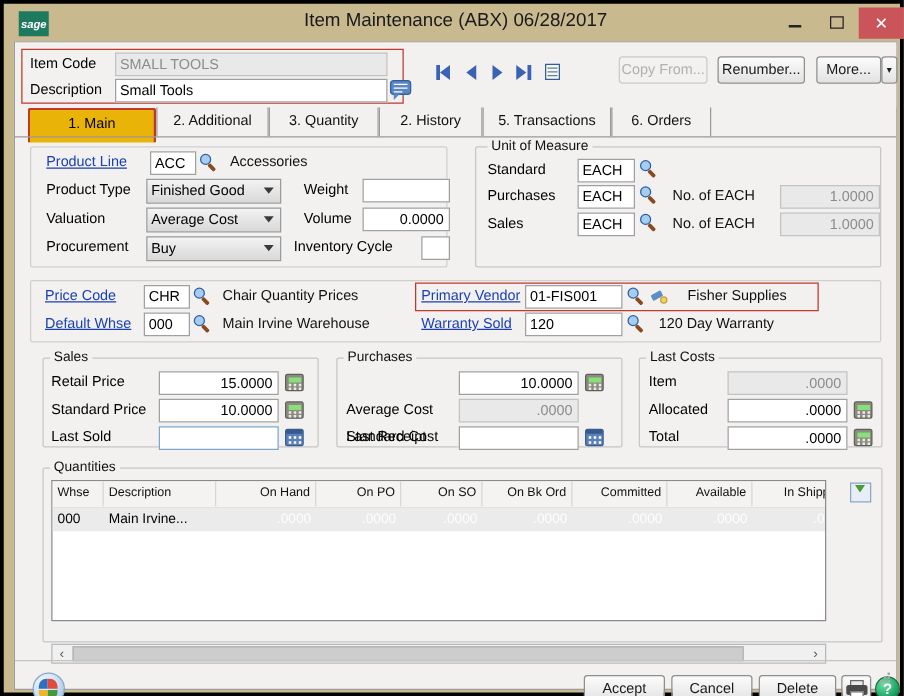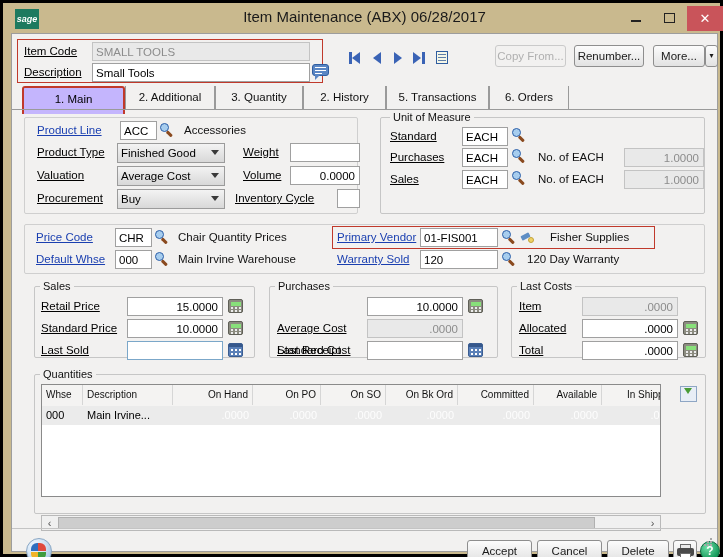--- a/index.html
+++ b/index.html
@@ -46,21 +46,21 @@
   .client{
     position:absolute;left:8px;top:30px;width:707px;height:519px;
     background:#f2f1f0;border:1px solid #9d9d9d;box-sizing:border-box;
   }
   
   .hdr{position:absolute;left:0;top:0;width:705px;height:52px;background:#f2f1f0;}
   .hdr-box{
     position:absolute;left:5px;top:5px;width:306px;height:44px;
     border:1px solid #c0392b;box-sizing:border-box;background:#f2f1f0;
   }
-  .fld-lbl{position:absolute;font-size:11.5px;color:#000;text-decoration:underline;}
+  .fld-lbl{position:absolute;font-size:11.5px;color:#000;}
   .inp{
     position:absolute;background:#fff;border:1px solid #a0a0a0;
     box-sizing:border-box;font-size:11.5px;color:#000;
     padding:0 3px;line-height:17px;font-family:"Liberation Sans", sans-serif;
   }
   .inp.ro{background:#e9e9e9;color:#8c8c8c;border:1px solid #c3c3c3;}
   .inp.num{text-align:right;padding-right:4px;}
   .inp.focus{border:1px solid #7ba7c9;}
 
   
@@ -101,21 +101,21 @@
 
   
   .tabstrip{position:absolute;left:0;top:52px;width:705px;height:24px;}
   .tab{
     position:absolute;top:0;height:23px;line-height:23px;text-align:center;
     font-size:11.5px;color:#111;background:#f2f1f0;cursor:default;
     border-left:1px solid #9a9a9a;border-right:1px solid #9a9a9a;
     box-sizing:border-box;
   }
   .tab.sel{
-    border:2px solid #c0392b;border-bottom:none;background:#c4b5fd;
+    border:2px solid #c0392b;border-bottom:none;background:#eab308;
     height:28px;line-height:22px;border-radius:3px 3px 0 0;font-weight:normal;
   }
   .tab.dis{color:#b5b5b5;}
   .tabline{position:absolute;left:0;top:75px;width:705px;height:1px;background:#9a9a9a;}
 
   
   .panel{
     position:absolute;border:1px solid #cfcfcf;background:#f2f1f0;
     box-sizing:border-box;border-radius:2px;
   }

